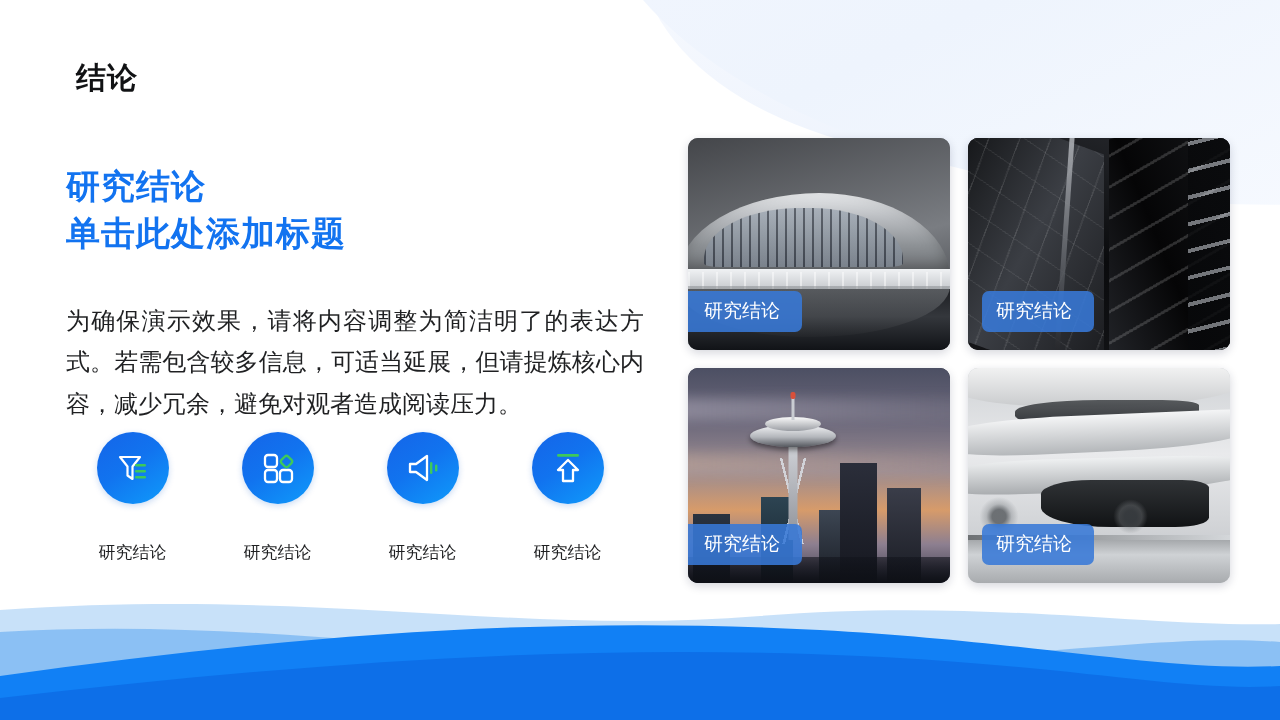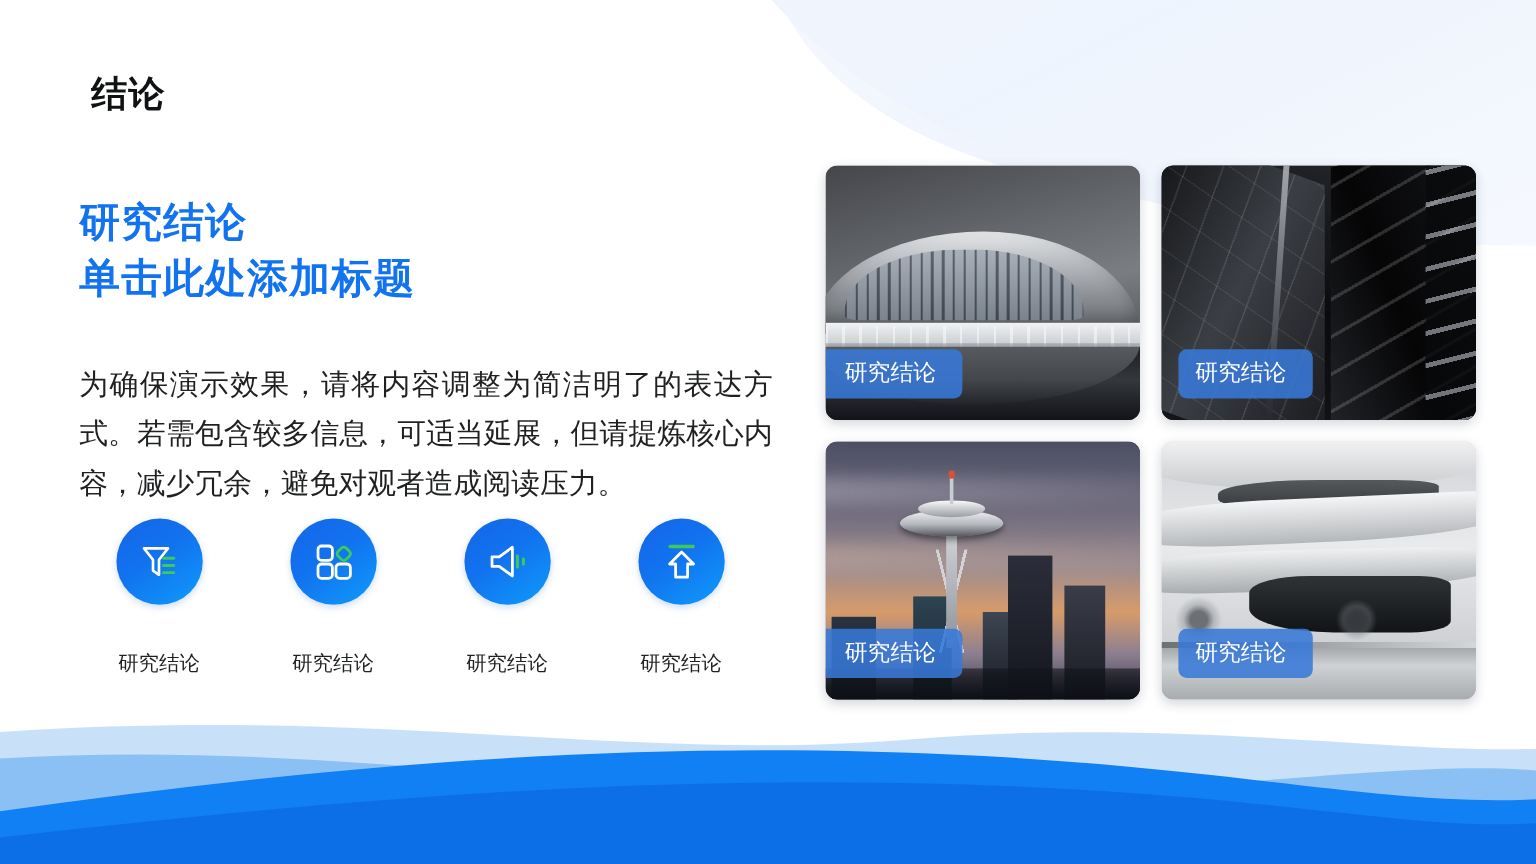--- a/index.html
+++ b/index.html
@@ -32,21 +32,21 @@
   
   .kicker {
     position:absolute; left:76px; top:58px; z-index:3;
     font-size:30px; font-weight:bold; color:#111214; letter-spacing:1px;font-family:Liberation Serif, serif;
   }
   .headline {
     position:absolute; left:66px; top:163px; z-index:3;
     font-size:34px; font-weight:bold; color:#1273f0;
     line-height:1.38; letter-spacing:1px;
   }
-  .headline .l2 { display:block;font-family:Liberation Serif, serif; }
+  .headline .l2 { display:block; }
   .body-copy {
     position:absolute; left:66px; top:300px; width:578px; z-index:3;
     font-size:24px; color:#1f2022; line-height:1.72; text-align:justify;
   }
 
   
   .icon-row {
     position:absolute; left:60px; top:432px; width:580px; z-index:3;
     display:flex;
   }

